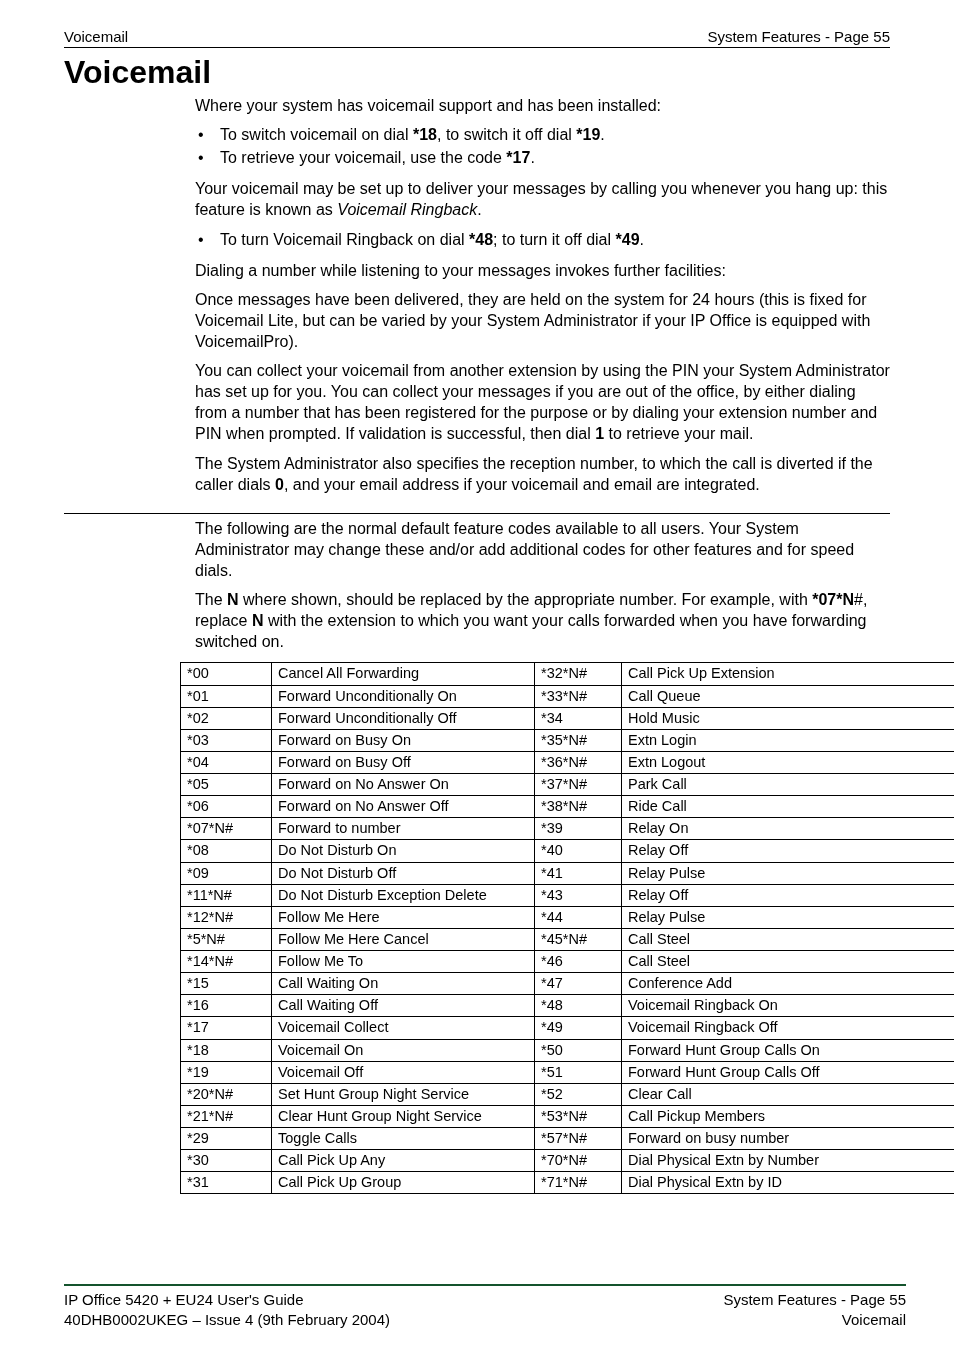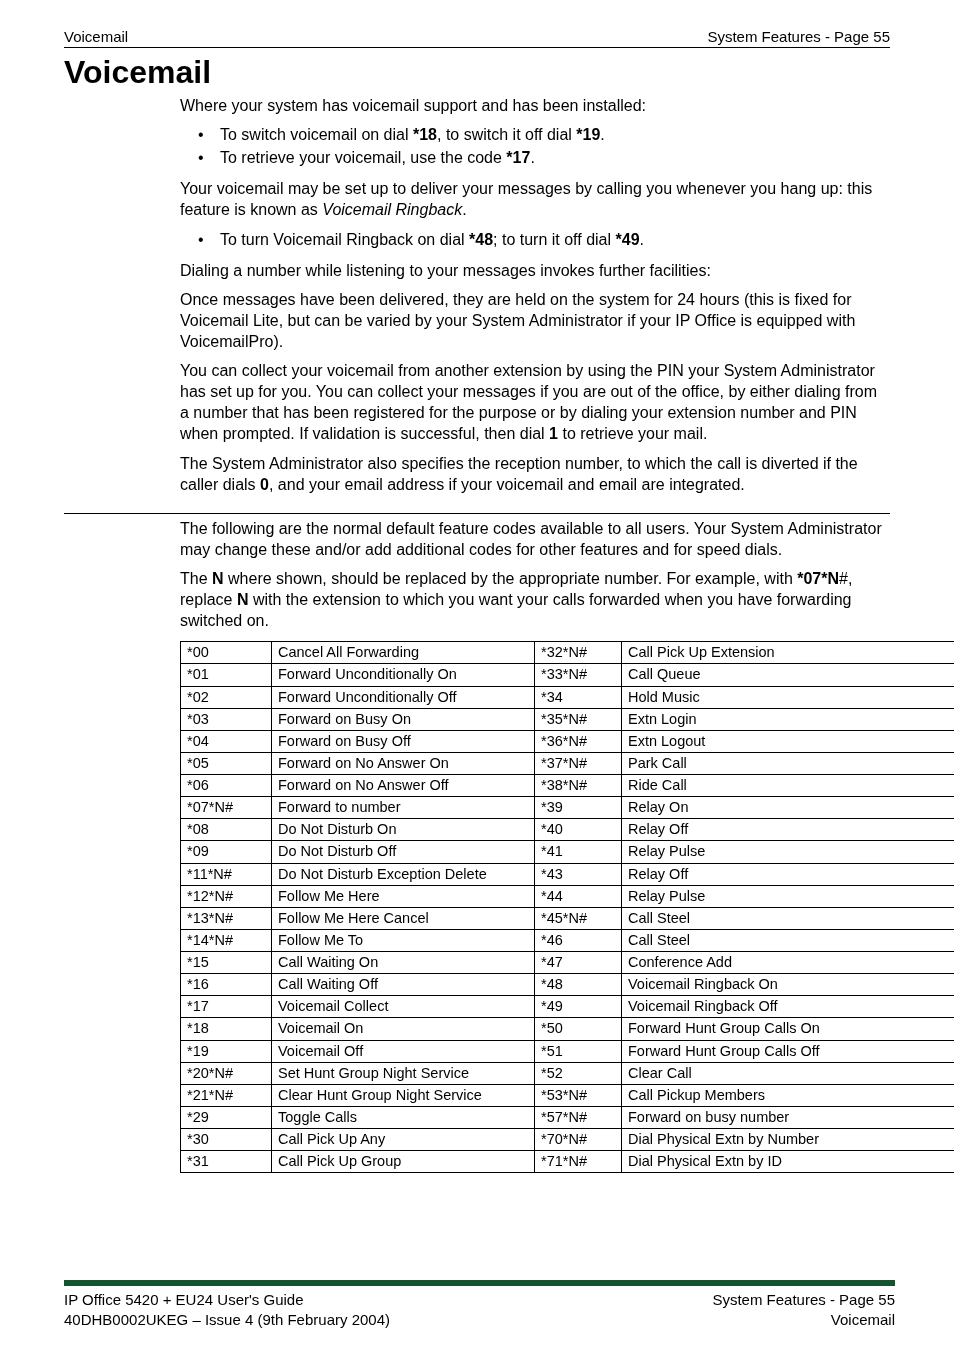--- a/index.html
+++ b/index.html
@@ -29,21 +29,21 @@
     font-size: 32px;
     font-weight: bold;
     margin: 6px 0 4px 0;
   }
   .body-indent {
     margin-left: 116px;
     font-size: 16px;
     line-height: 1.32;
   }
   .body-indent p {
-    margin: 4px 0 8px 0;
+    margin: 4px 0 8px 15px;
   }
   ul.bullets {
     list-style: none;
     padding: 0;
     margin: 4px 0 10px 0;
   }
   ul.bullets li {
     position: relative;
     padding-left: 40px;
     margin: 2px 0;
@@ -74,22 +74,22 @@
     vertical-align: top;
   }
   table.codes td.c1 { width: 78px; }
   table.codes td.c2 { width: 250px; }
   table.codes td.c3 { width: 74px; }
   table.codes td.c4 { }
   .footer {
     position: absolute;
     bottom: 22px;
     left: 64px;
-    right: 59px;
-    border-top: 6px solid #14532d;
+    right: 48px;
+    border-top: 2px solid #14532d;
     padding-top: 4px;
     display: flex;
     justify-content: space-between;
     font-size: 15px;
   }
   .footer .fl, .footer .fr { line-height: 1.3; }
   .footer .fr { text-align: right; }
 </style>
 </head>
 <body>
@@ -212,21 +212,21 @@
             <td class="c3">*43</td>
             <td class="c4">Relay Off</td>
           </tr>
           <tr>
             <td class="c1">*12*N#</td>
             <td class="c2">Follow Me Here</td>
             <td class="c3">*44</td>
             <td class="c4">Relay Pulse</td>
           </tr>
           <tr>
-            <td class="c1">*13*N#</td>
+            <td class="c1">*5*N#</td>
             <td class="c2">Follow Me Here Cancel</td>
             <td class="c3">*45*N#</td>
             <td class="c4">Call Steel</td>
           </tr>
           <tr>
             <td class="c1">*14*N#</td>
             <td class="c2">Follow Me To</td>
             <td class="c3">*46</td>
             <td class="c4">Call Steel</td>
           </tr>

